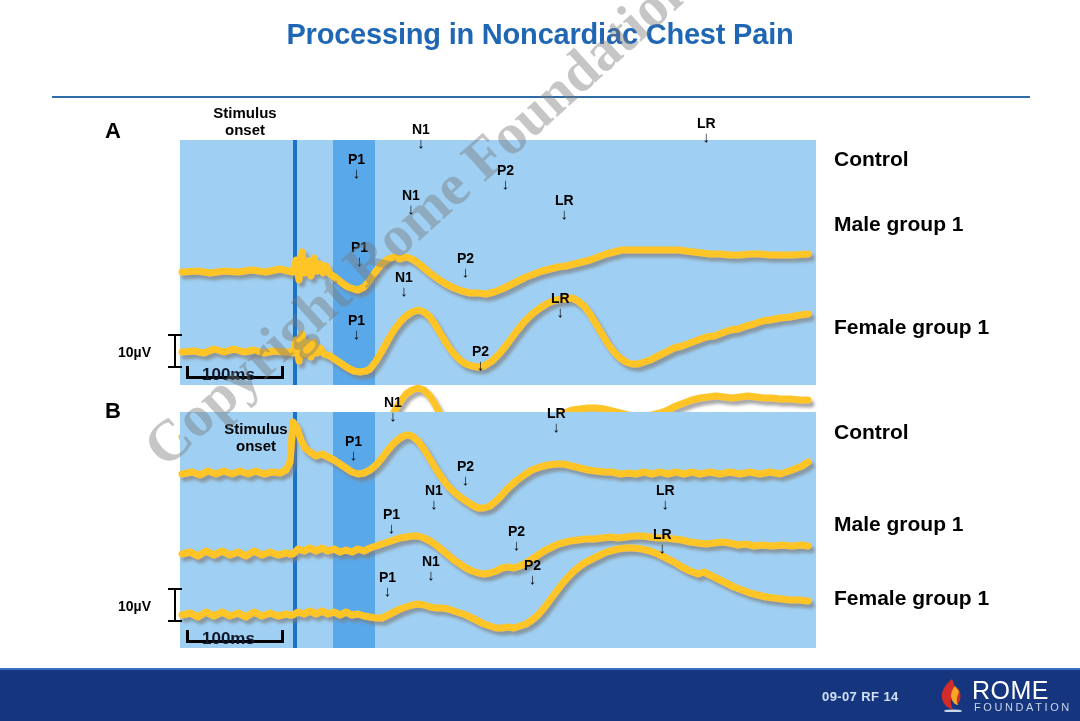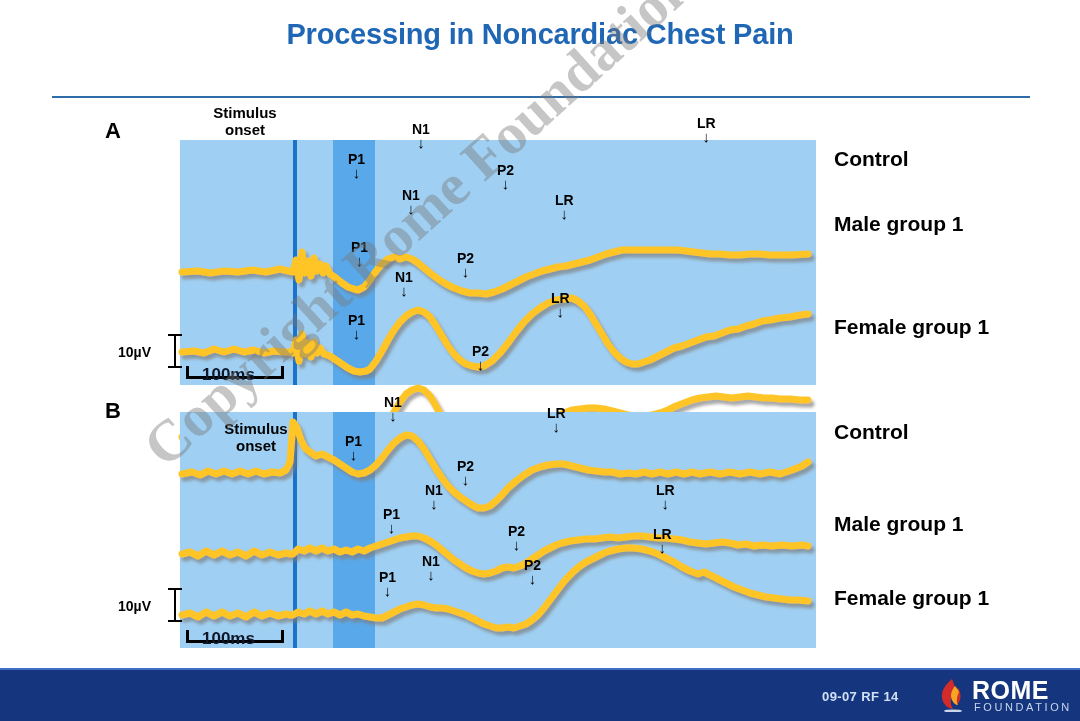--- a/index.html
+++ b/index.html
@@ -103,21 +103,21 @@
     color:#CFE0F5;font-style:italic;font-weight:bold;font-size:15px;
   }
   #footer-code{
     position:absolute;left:822px;top:19px;
     color:#CFE0F5;font-weight:bold;font-size:13px;letter-spacing:0.4px;
   }
   #logo{position:absolute;left:938px;top:676px;width:132px;height:40px;}
   #logo-flame{position:absolute;left:0;top:2px;width:30px;height:34px;}
   #logo-rome{
     position:absolute;left:34px;top:0px;
-    color:#ffffff;font-weight:bold;font-size:25px;letter-spacing:0.5px;
+    color:#ffffff;font-weight:normal;font-size:25px;letter-spacing:0.5px;
   }
   #logo-found{
     position:absolute;left:36px;top:25px;
     color:#C9D6EA;font-weight:normal;font-size:11px;letter-spacing:2.6px;
   }
 </style>
 </head>
 <body>
 
 <div id="title">

